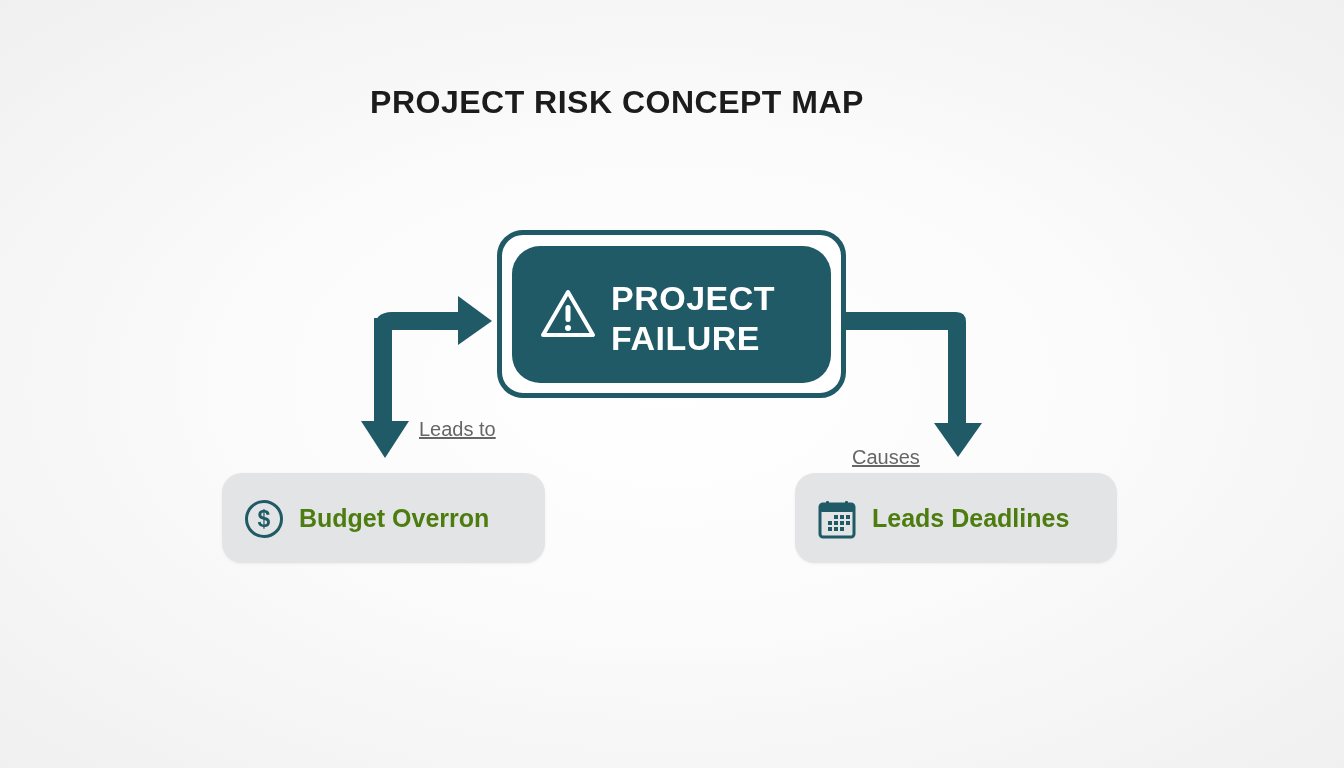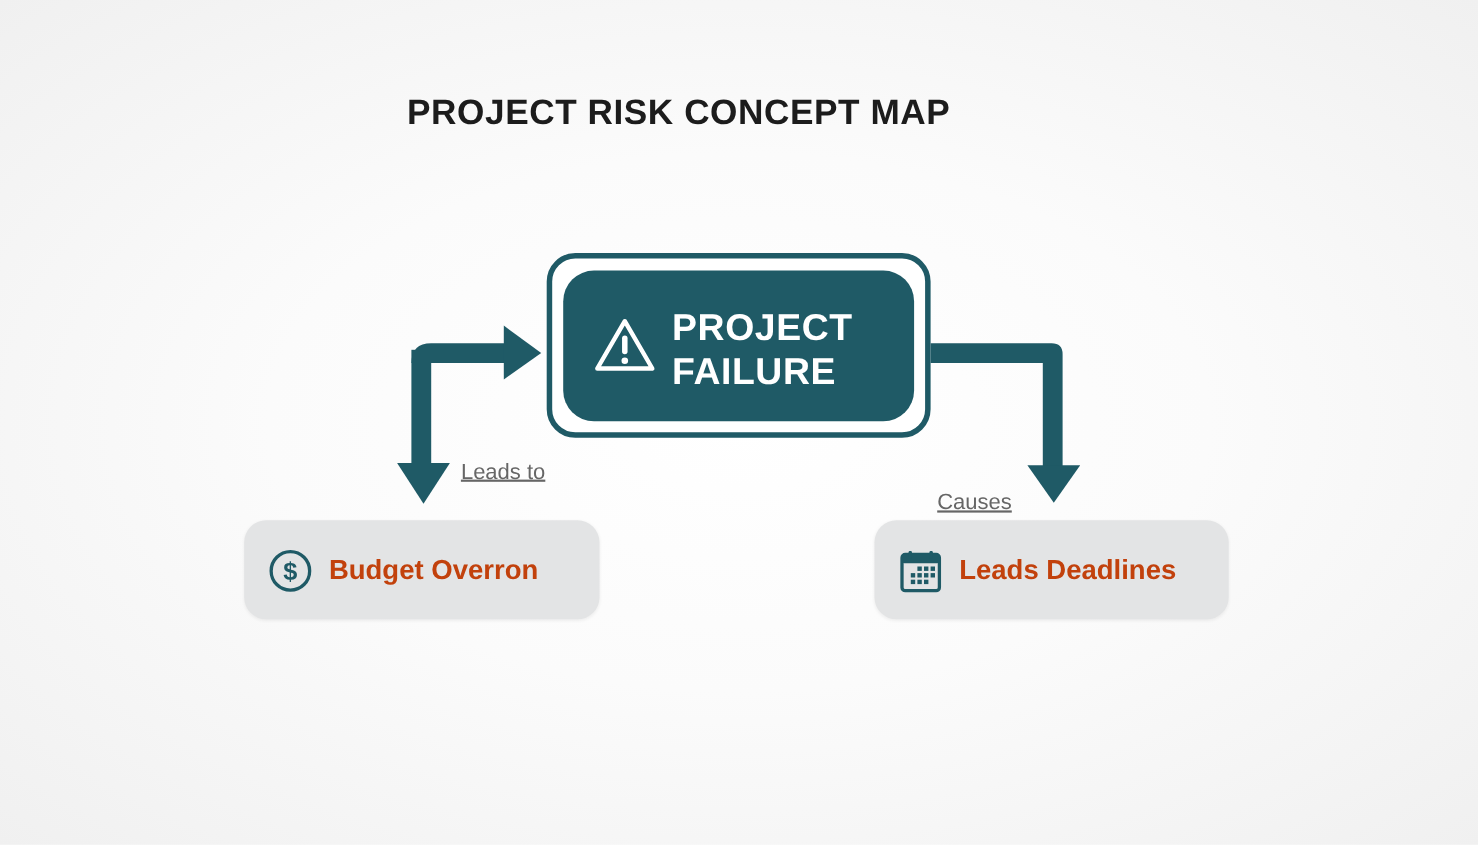--- a/index.html
+++ b/index.html
@@ -90,21 +90,21 @@
       top: 26px;
       width: 40px;
       height: 40px;
     }
     .node .text {
       position: absolute;
       left: 77px;
       top: 30px;
       font-size: 25px;
       font-weight: bold;
-      color: #c2410c;
+      color: #4d7c0f;
       line-height: 30px;
     }
   </style>
 </head>
 <body>
 
 <div class="title">PROJECT RISK CONCEPT MAP</div>
 
 <svg class="connectors" viewBox="0 0 1344 768" xmlns="http://www.w3.org/2000/svg">
 

